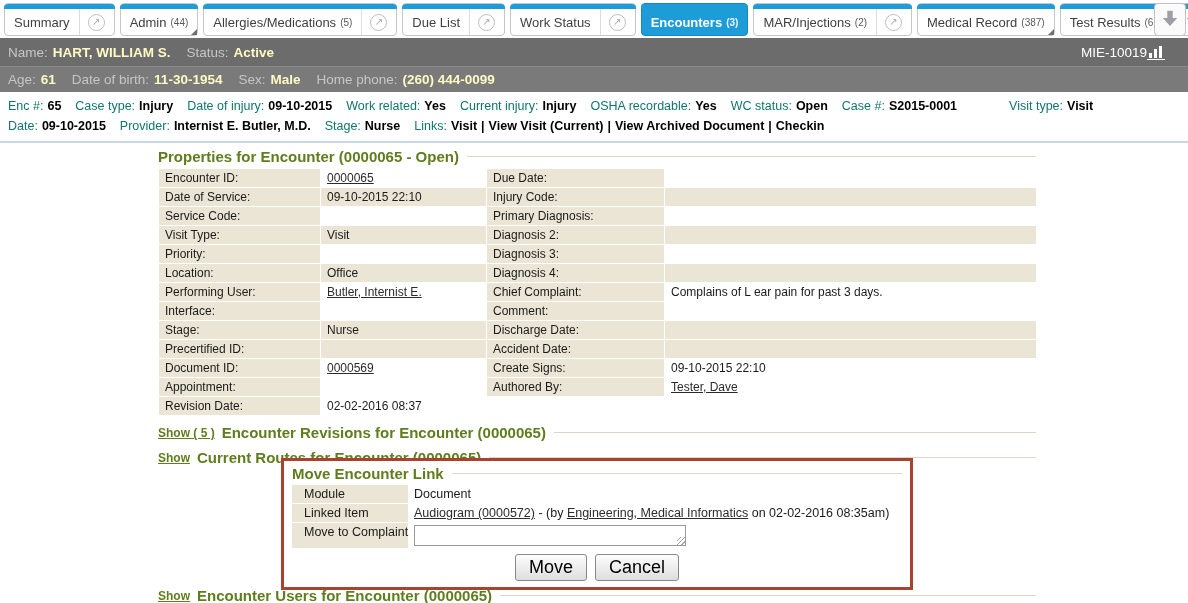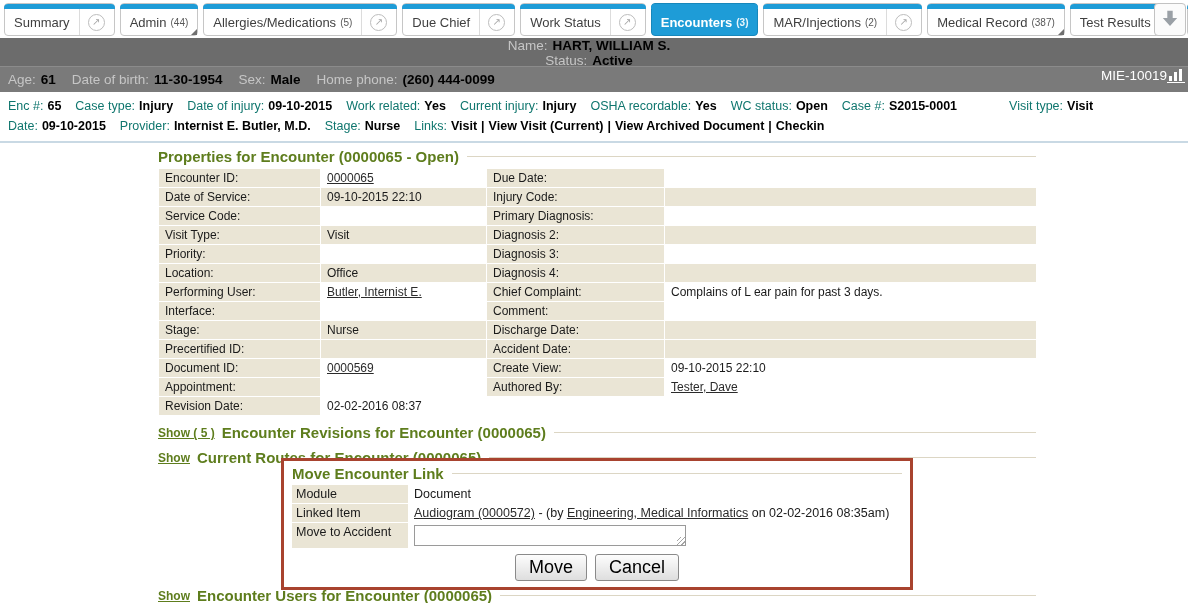--- a/index.html
+++ b/index.html
@@ -30,25 +30,25 @@
   .tab.active{background:var(--blue); border-color:#1787bb;}
   .tab.active::before{background:var(--blue);}
   .tab.active .tab-label{color:#fff; font-weight:bold;}
   .tab.active .tab-count{color:#eaf6fc; font-weight:bold;}
   .overflow-btn{position:absolute; right:2px; top:3px; width:32px; height:33px;
     border:1px solid #c2c2c2; border-radius:4px; background:#fbfbfb;
     display:flex; align-items:center; justify-content:center; cursor:pointer;}
 
   
   .namebar{height:28px; background:var(--bar1); color:#fff; display:flex; align-items:center;
-    padding:0 2px 0 8px; font-size:13.5px; white-space:nowrap;flex-direction:column;}
+    padding:0 22px 0 8px; font-size:13.5px; white-space:nowrap;}
   .demobar{height:26px; background:var(--bar2); border-top:1px solid #8b8b8b; color:#fff;
     display:flex; align-items:center; padding:0 10px 0 8px; font-size:13.5px; white-space:nowrap;}
   .bar-label{color:var(--bar-label); margin-right:5px;}
-  .bar-value{color:#000000; font-weight:bold;}
+  .bar-value{color:#fef9c3; font-weight:bold;}
   .bar-pair{margin-right:16px; display:inline-flex;}
   .bar-right{margin-left:auto; display:inline-flex; align-items:center; }
   .chart-id{font-size:13.5px; color:#fff;}
 
   
   .encbar{background:#fff; padding:4px 0 5px 8px; border-bottom:2px solid #C9D9E4;
     font-size:12.5px; line-height:20px; white-space:nowrap;}
   .enc-label{color:#0f766e; margin-right:4px;}
   .enc-value{color:#000; font-weight:bold;}
   .enc-pair{margin-right:14px; display:inline;}
@@ -73,21 +73,21 @@
   td.val{background:#fff;}
   tr.shade td.val{background:var(--beige);}
   .tlink{color:#2b2b2b; text-decoration:underline; cursor:pointer;}
 
   
   .dialog{position:absolute; left:281px; top:458px; width:632px; z-index:5;
     background:#fff; border:3px solid var(--dlg-border); padding:4px 8px 6px 8px;}
   .dlg-head{display:flex; align-items:center; margin-bottom:3px;}
   .dlg-grid{display:grid; grid-template-columns:116px 1fr; row-gap:1px; column-gap:2px;
     font-size:12.5px; color:#1a1a1a;}
-  .dlg-lbl{background:var(--beige); padding:2px 4px; white-space:nowrap;}
+  .dlg-lbl{background:var(--beige); padding:2px 12px; white-space:nowrap;}
   .dlg-val{background:#fff; padding:2px 4px; white-space:nowrap; overflow:hidden;}
   .dlg-input-wrap{position:relative; display:inline-block; width:272px; height:21px;
     border:1px solid #9a9a9a; background:#fff; vertical-align:middle;}
   .dlg-input-wrap input{width:100%; height:100%; border:none; outline:none; font-size:12px;
     padding:1px 3px; font-family:"Liberation Sans", sans-serif;}
   .grip{position:absolute; right:0; bottom:0; width:8px; height:8px;
     background:repeating-linear-gradient(-45deg, transparent 0 2px, #a5a5a5 2px 3px);}
   .dlg-buttons{display:flex; justify-content:center; gap:8px; margin-top:6px;}
   .btn{font-family:"Liberation Sans", sans-serif; font-size:18px; color:#000;
     background:linear-gradient(#fdfdfd,#dedede); border:1px solid #8a8a8a; border-radius:3px;
@@ -111,21 +111,21 @@
         <span class="tab-count">(44)</span>
         <span class="tab-caret"></span>
       </div>
       <div class="tab">
         <span class="tab-label">Allergies/Medications</span>
         <span class="tab-count">(5)</span>
         <span class="tab-sep"></span>
         <span class="tab-ico">↗</span>
       </div>
       <div class="tab">
-        <span class="tab-label">Due Chief</span>
+        <span class="tab-label">Due List</span>
         <span class="tab-sep"></span>
         <span class="tab-ico">↗</span>
       </div>
       <div class="tab">
         <span class="tab-label">Work Status</span>
         <span class="tab-sep"></span>
         <span class="tab-ico">↗</span>
       </div>
       <div class="tab active">
         <span class="tab-label">Encounters</span>
@@ -275,21 +275,21 @@
           </tr>
           <tr class="shade">
             <td class="lbl">Precertified ID:</td>
             <td class="val">&nbsp;</td>
             <td class="lbl">Accident Date:</td>
             <td class="val">&nbsp;</td>
           </tr>
           <tr>
             <td class="lbl">Document ID:</td>
             <td class="val"><span class="tlink">0000569</span></td>
-            <td class="lbl">Create View:</td>
+            <td class="lbl">Create Signs:</td>
             <td class="val">09-10-2015 22:10</td>
           </tr>
           <tr>
             <td class="lbl">Appointment:</td>
             <td class="val">&nbsp;</td>
             <td class="lbl">Authored By:</td>
             <td class="val"><span class="tlink">Tester, Dave</span></td>
           </tr>
           <tr>
             <td class="lbl">Revision Date:</td>
@@ -325,21 +325,21 @@
     </div>
     <div class="dlg-grid">
       <div class="dlg-lbl">Module</div>
       <div class="dlg-val">Document</div>
 
       <div class="dlg-lbl">Linked Item</div>
       <div class="dlg-val">
         <span class="tlink">Audiogram (0000572)</span><span> - (by </span><span class="tlink">Engineering, Medical Informatics</span><span> on 02-02-2016 08:35am)</span>
       </div>
 
-      <div class="dlg-lbl">Move to Accident</div>
+      <div class="dlg-lbl">Move to Complaint</div>
       <div class="dlg-val">
         <span class="dlg-input-wrap">
           <input type="text" value="" style="">
           <span class="grip"></span>
         </span>
       </div>
     </div>
     <div class="dlg-buttons">
       <button class="btn">Move</button>
       <button class="btn">Cancel</button>

